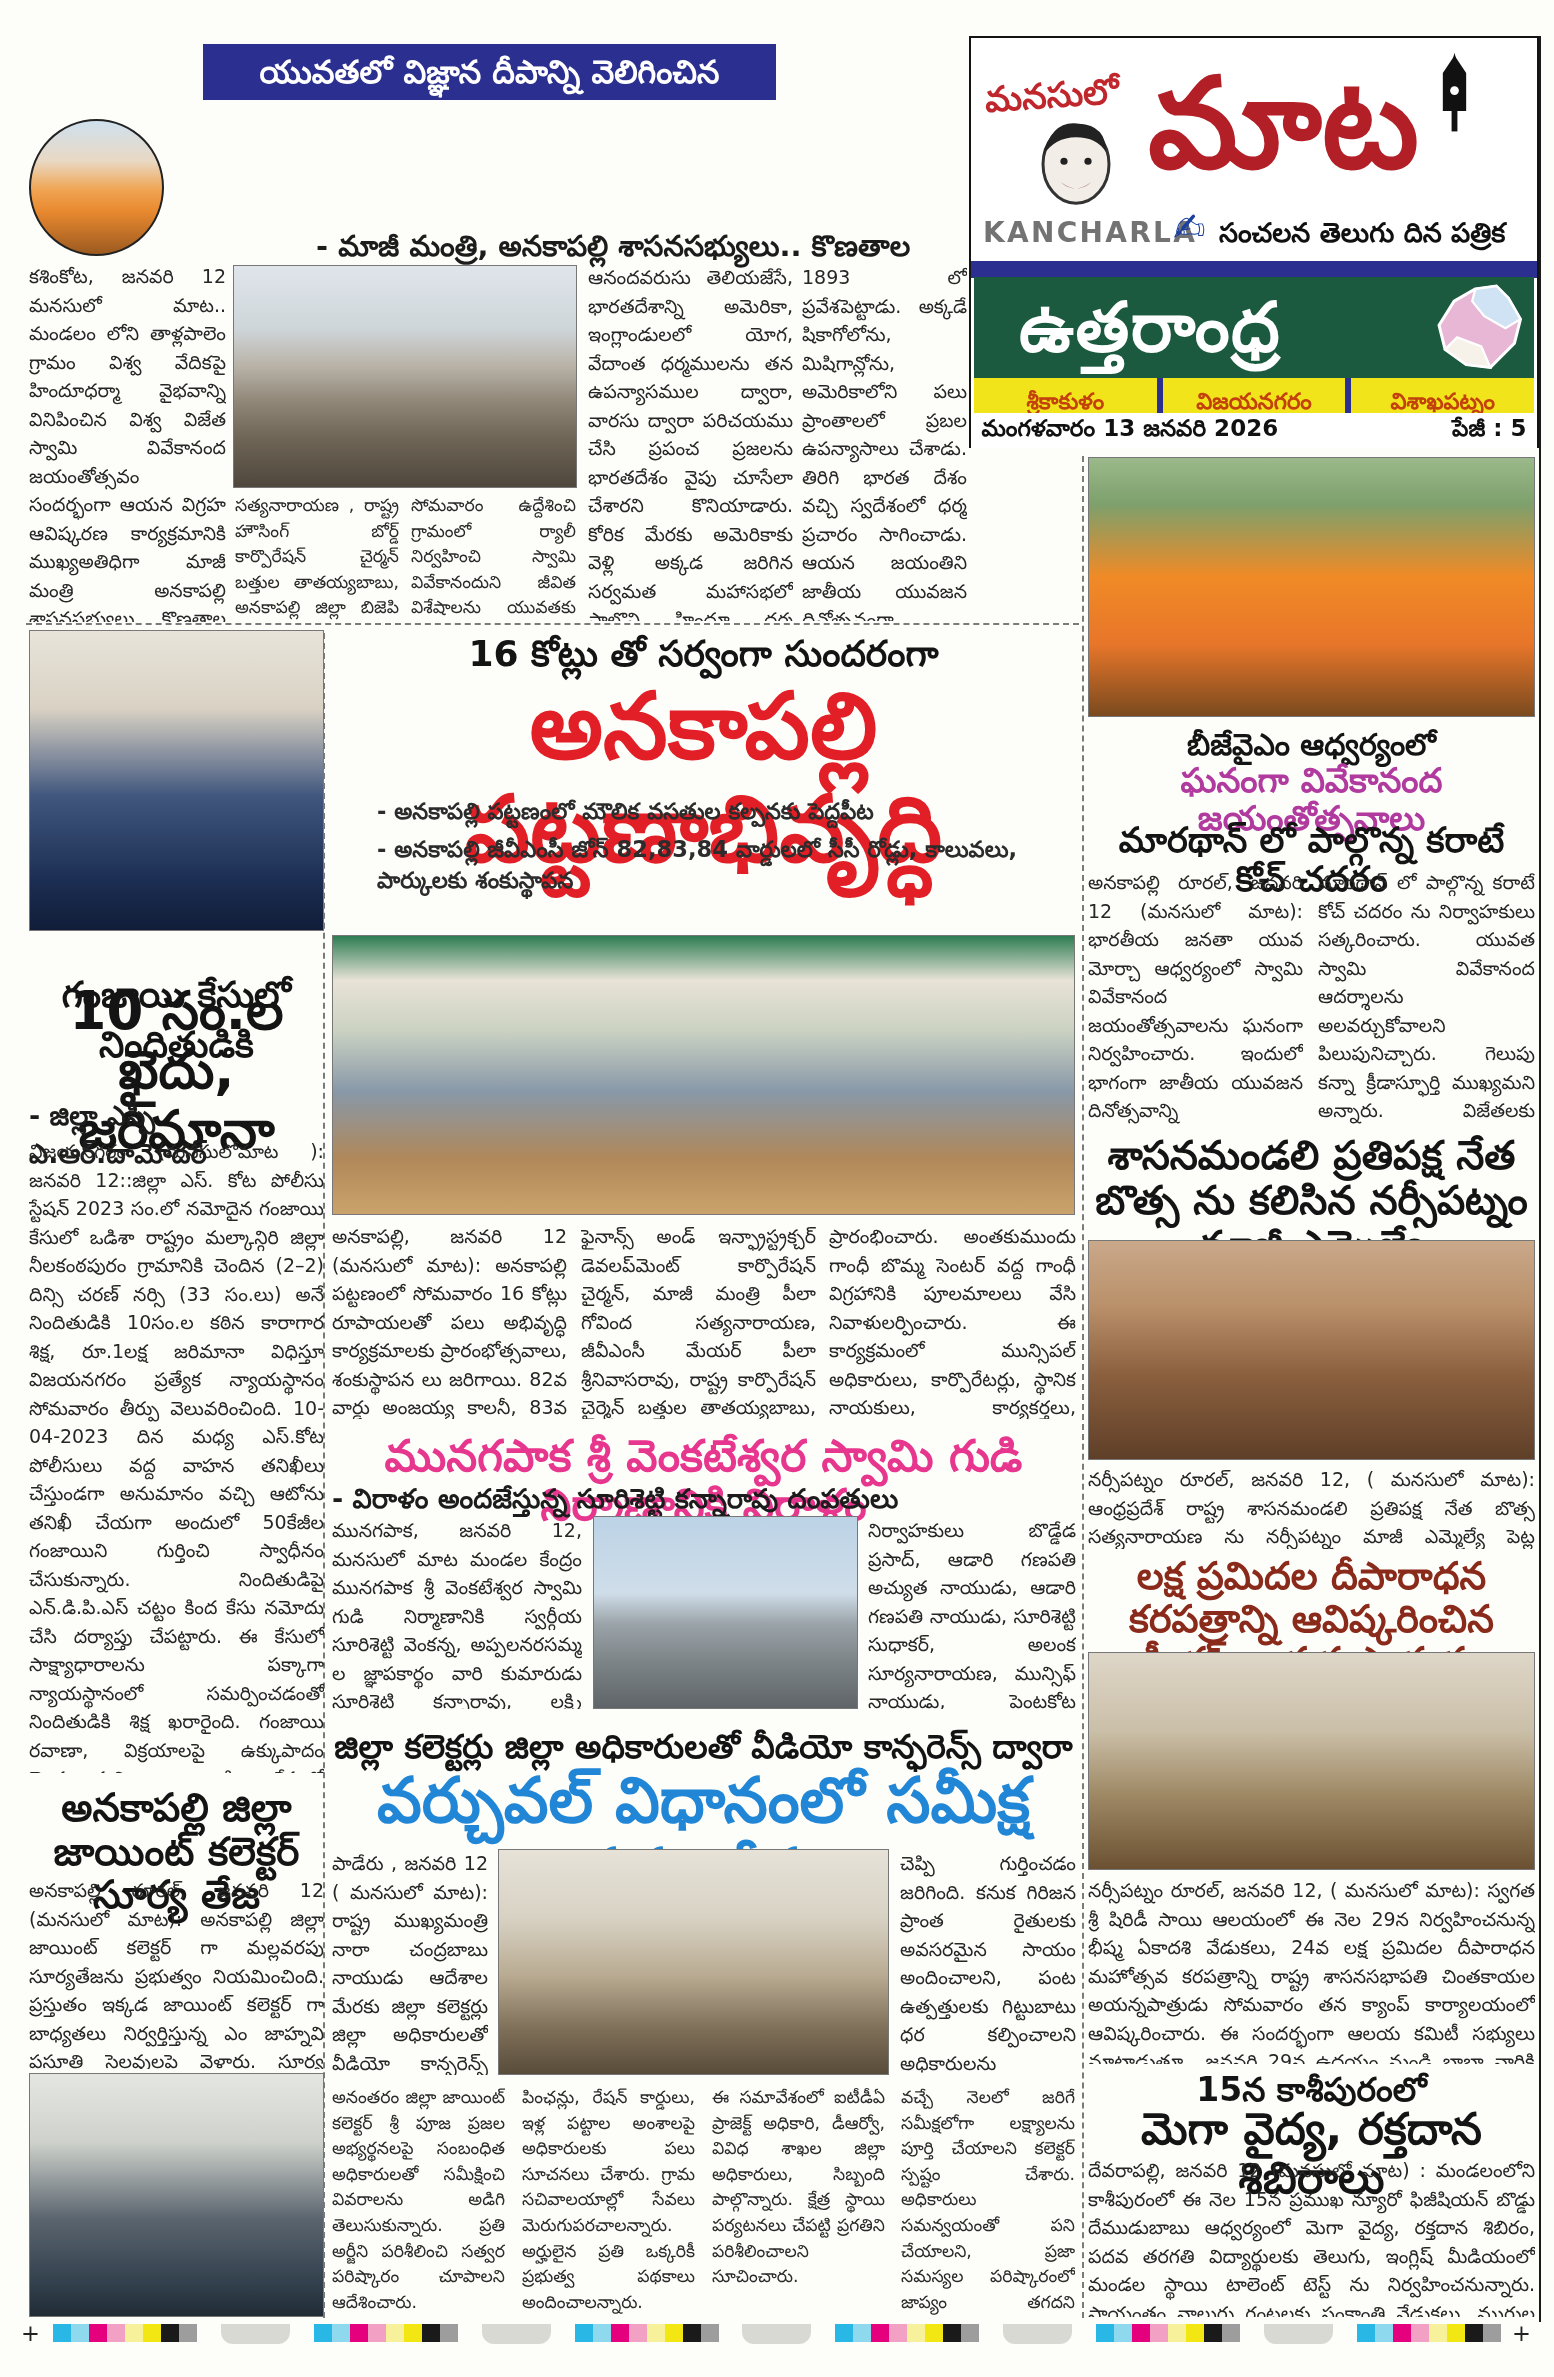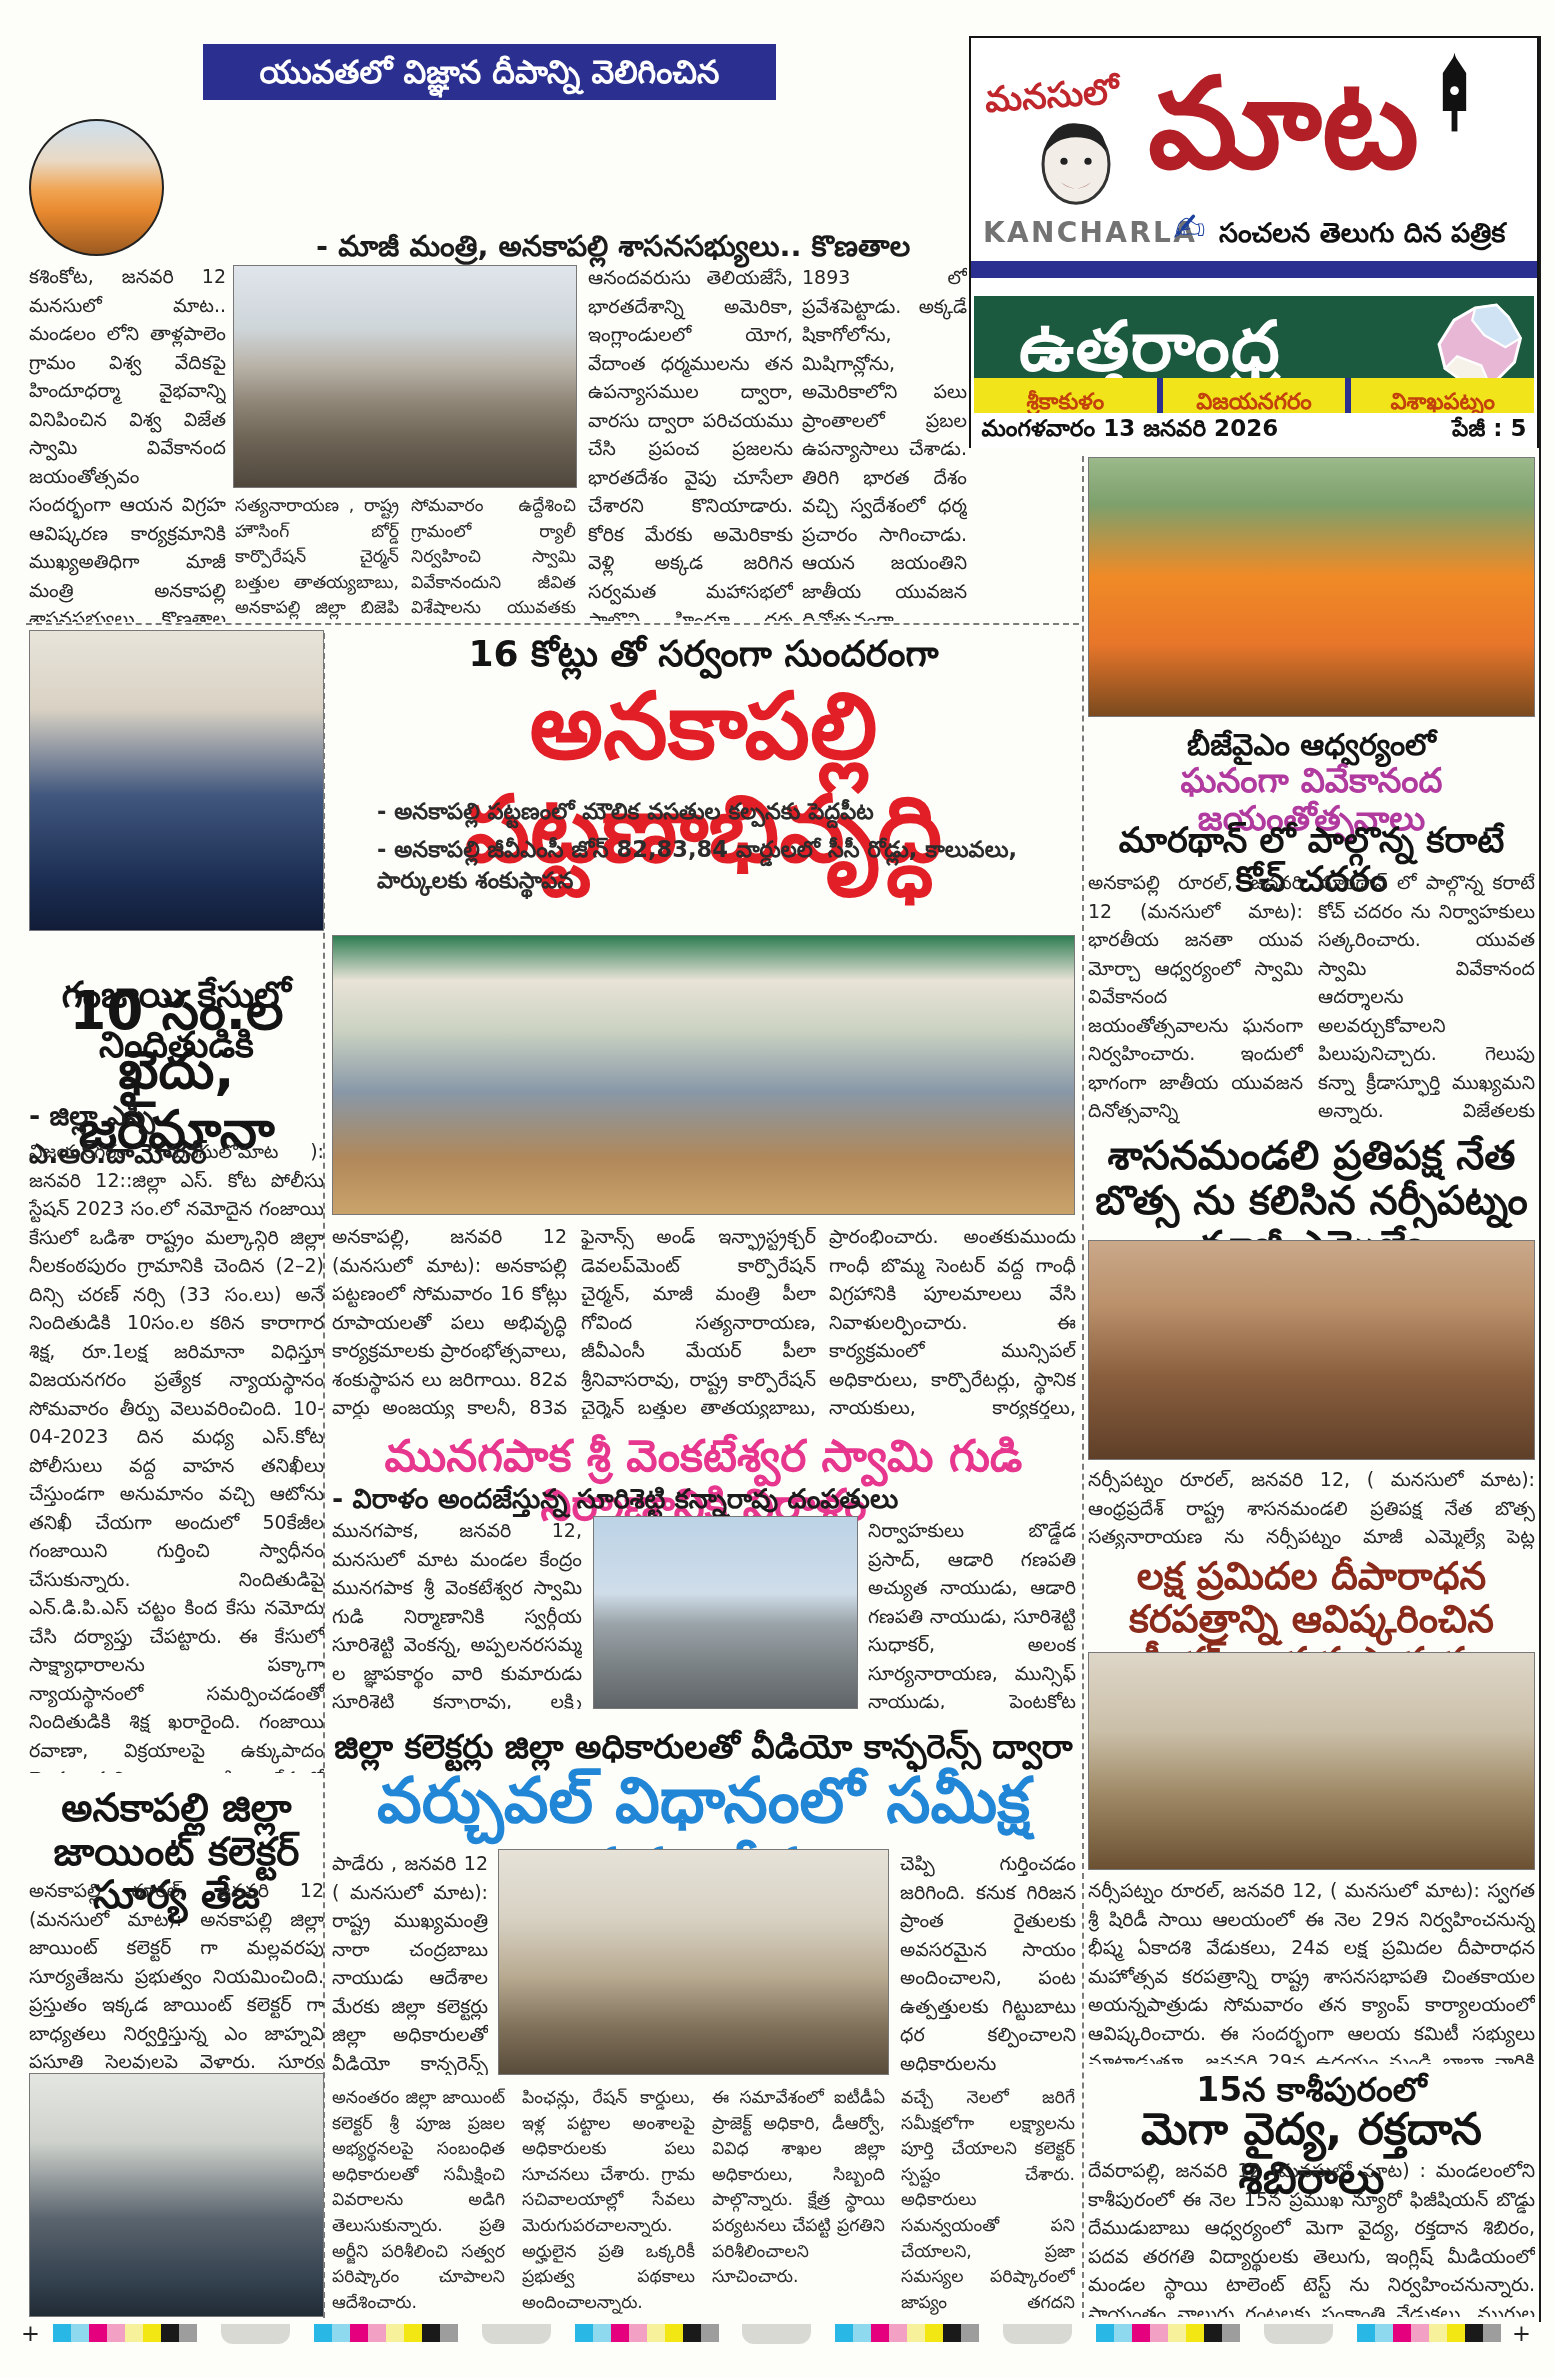--- a/index.html
+++ b/index.html
@@ -25,21 +25,21 @@
   .ph-bothsa{background:linear-gradient(180deg,#caa88a 0%,#b9906a 30%,#8a5f3e 62%,#5f3f28 100%);}
   .ph-speaker{background:linear-gradient(180deg,#ded6c8 0%,#cabfa8 36%,#9e8864 66%,#6b5132 100%);}
   .ph-collector{background:linear-gradient(180deg,#e4e6e2 0%,#cfd2cc 28%,#5a646e 60%,#33414e 86%,#202b35 100%);}
   
   .vdash{border-left:2.3px dashed #7a7a7a;width:0;}
   .hdash{border-top:2.3px dashed #7a7a7a;height:0;}
   .vsolid{background:#1a1a1a;width:2.3px;}
   
   #masthead{border:2.3px solid #141414;background:#ffffff;box-sizing:border-box;}
   .navybar{background:#2b2f8f;}
-  #regionbox{background:#1c5a40;display:flex;align-items:center;margin-top:19px;}
+  #regionbox{background:#1c5a40;display:flex;align-items:center;}
   .region-title{color:#ffffff;font-weight:800;font-size:69px;letter-spacing:1.5px;line-height:1;}
   #districts{background:#f2e41a;display:flex;}
   .district{flex:1;display:flex;align-items:center;justify-content:center;
             font-weight:800;font-size:22.6px;color:#c2410c;margin-top:16px;}
   .dist-sep{width:6px;background:#2b2f8f;}
   .dateline{display:flex;justify-content:space-between;align-items:center;
             font-weight:800;font-size:23px;color:#111;padding:0 10.5px;box-sizing:border-box;}
   
   #regbar{display:flex;align-items:flex-start;justify-content:space-between;}
   .reg-group{display:flex;}

